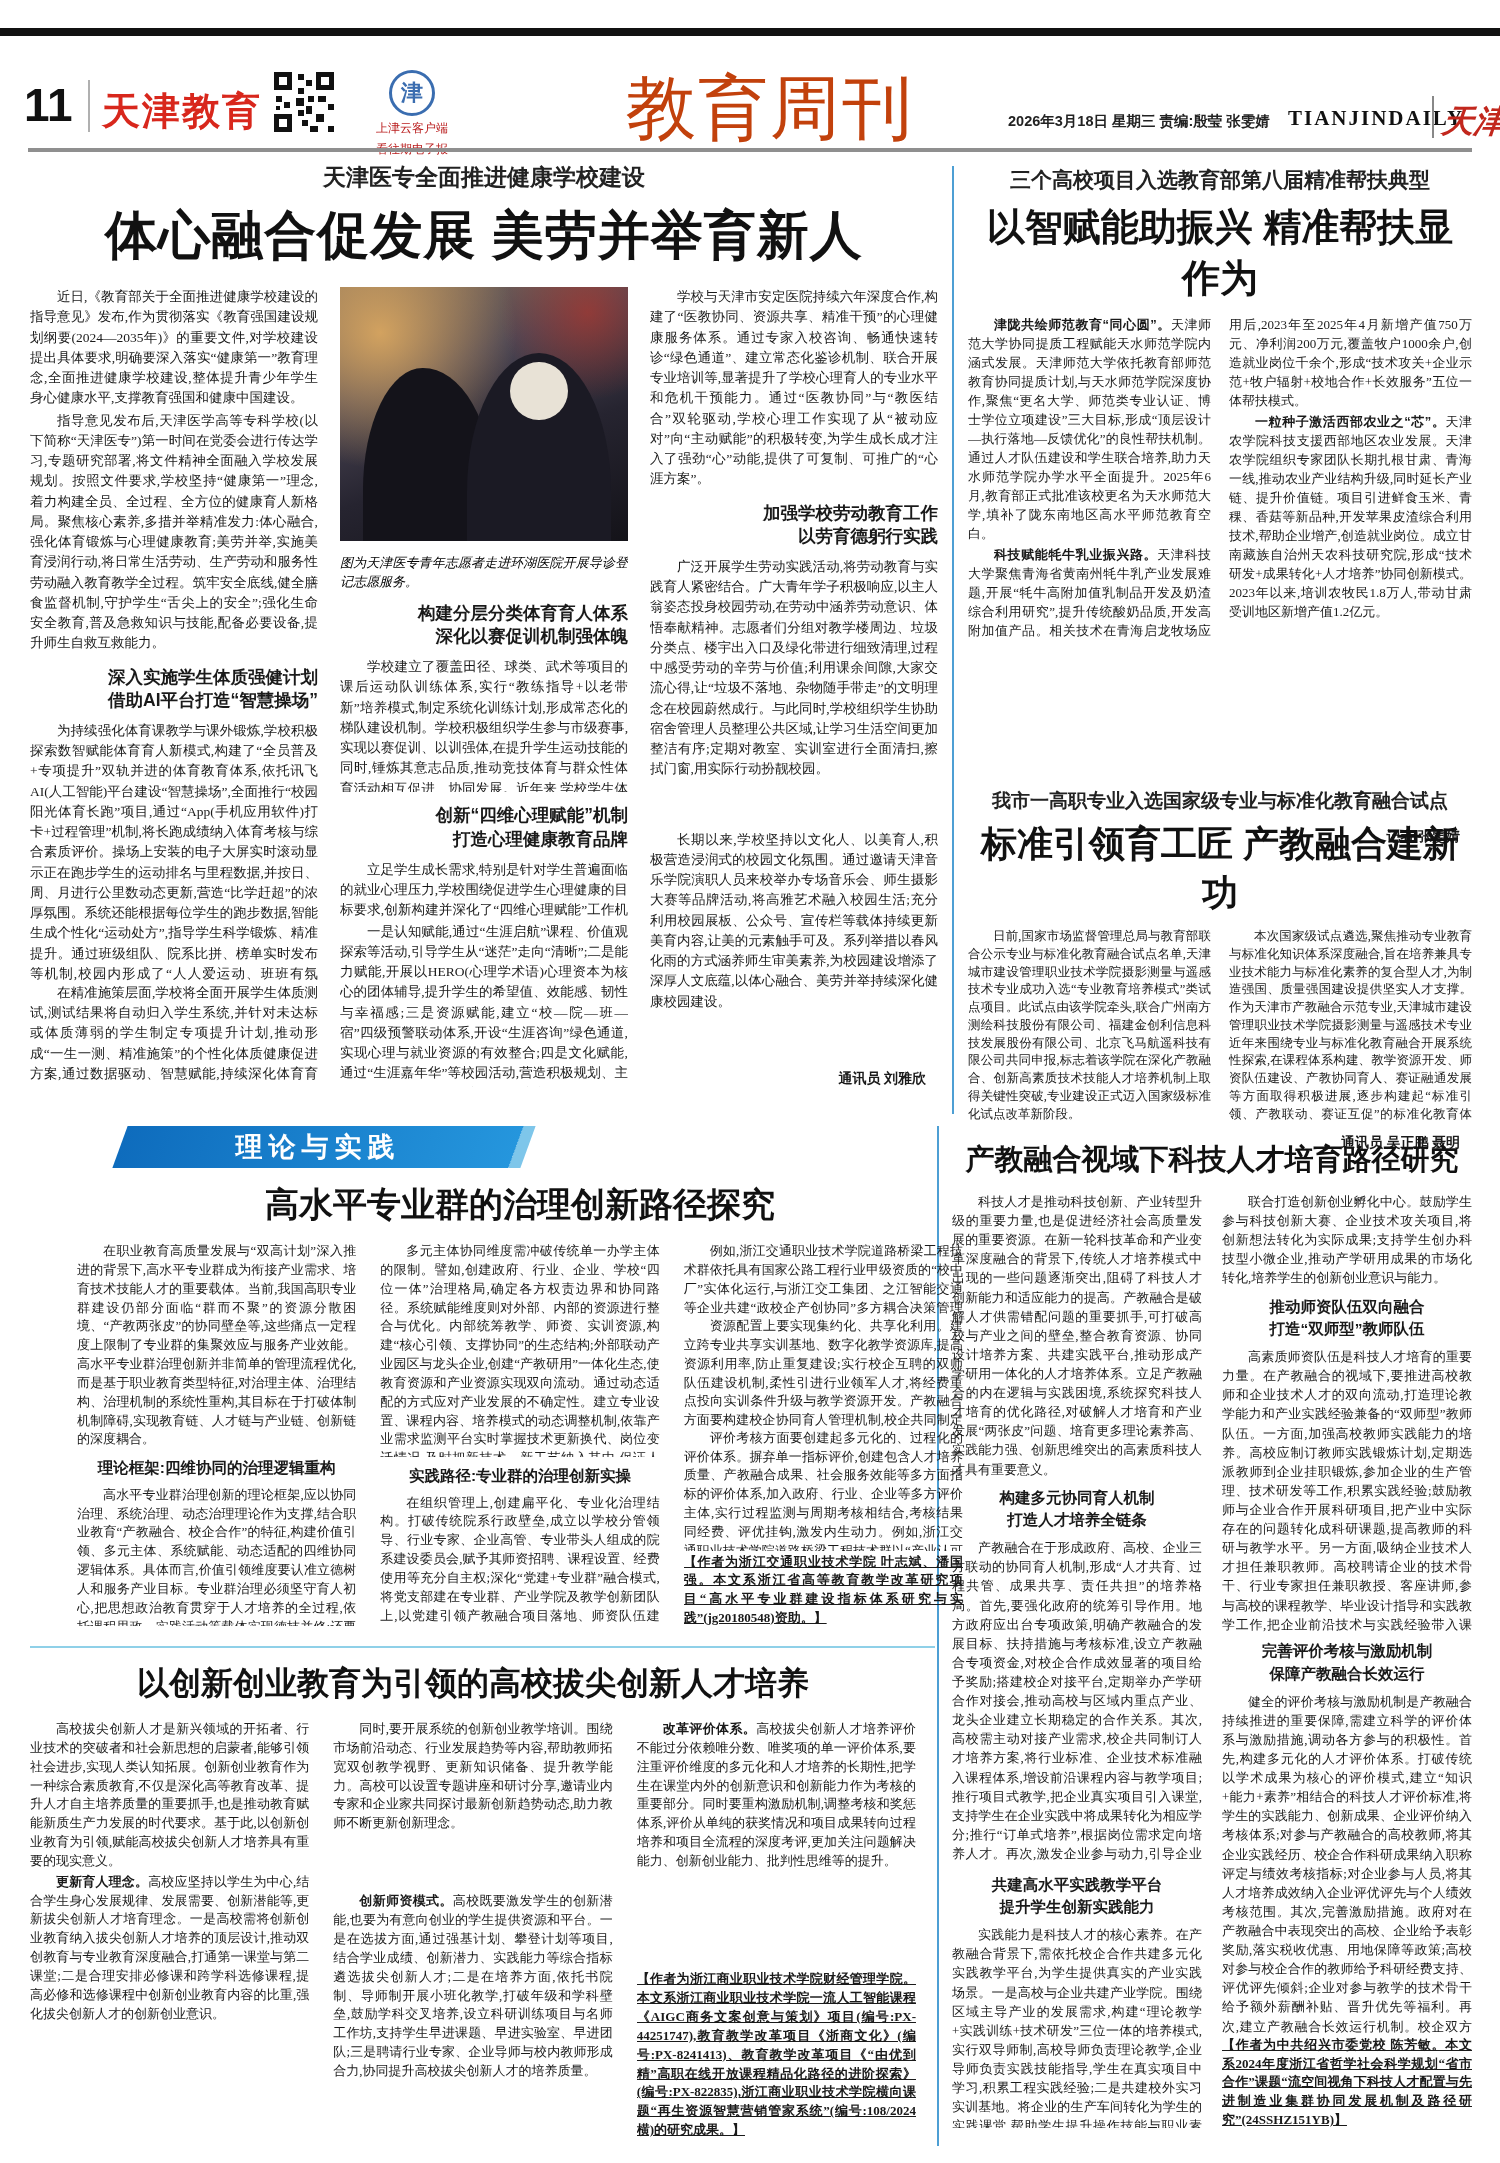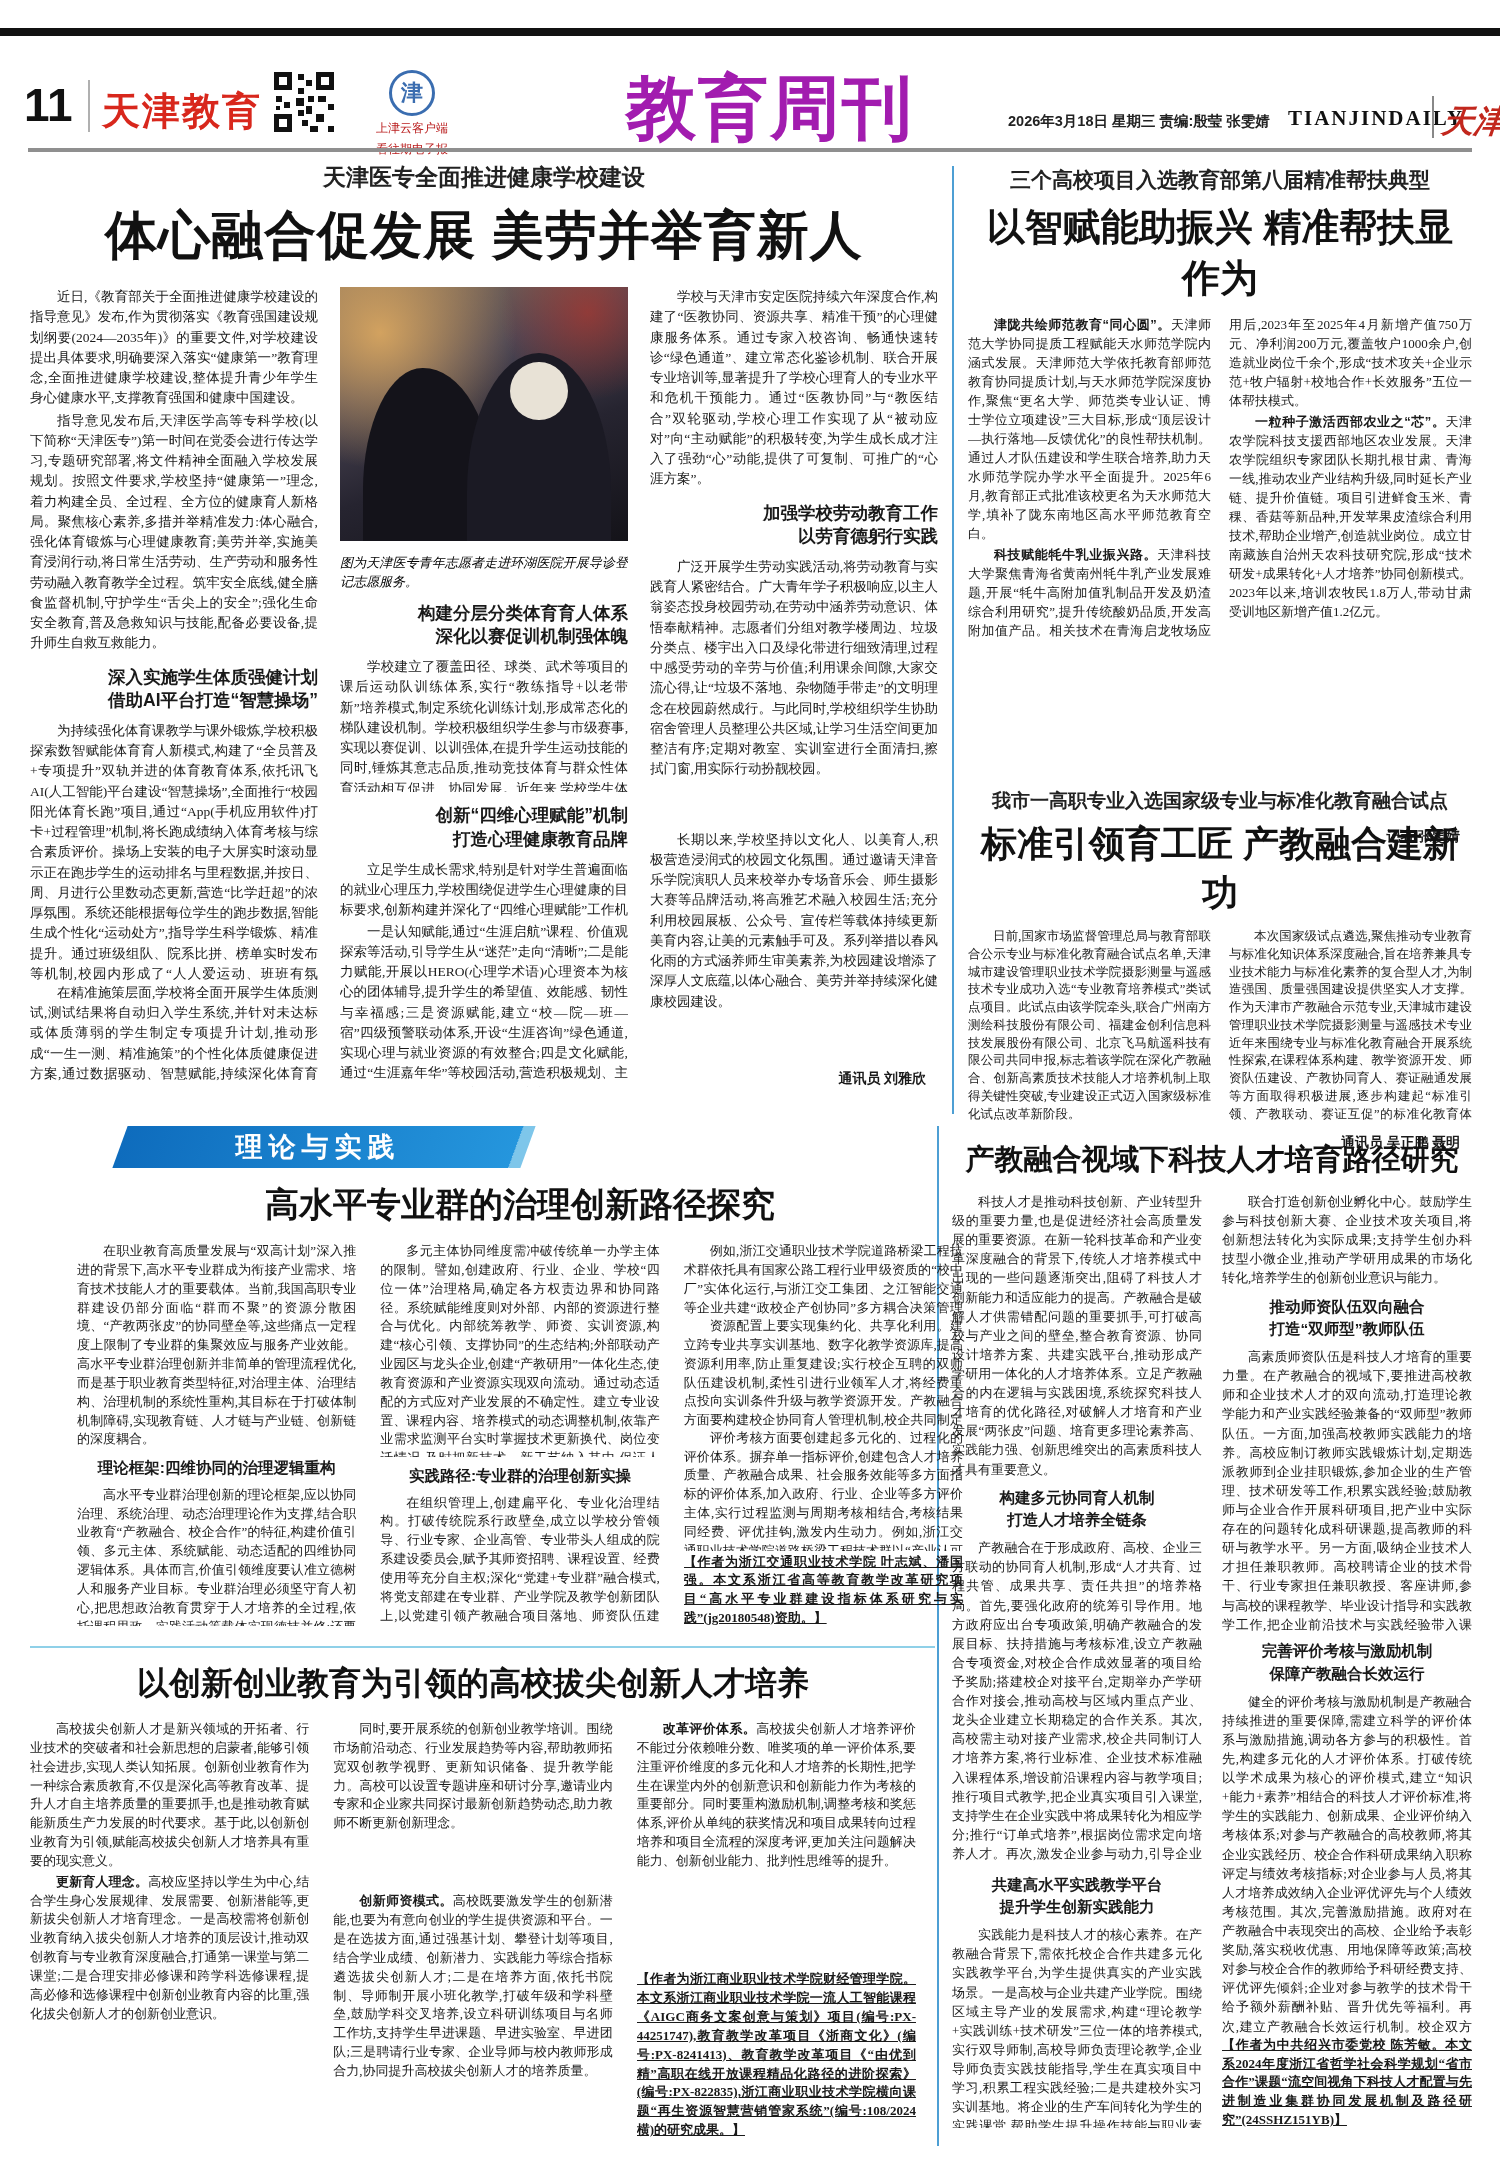--- a/index.html
+++ b/index.html
@@ -11,22 +11,22 @@
   .pageno{position:absolute;left:24px;top:34px;font-size:46px;font-weight:bold;color:#111;
           font-family:"Liberation Sans",sans-serif;}
   .pagediv{position:absolute;left:88px;top:36px;width:2px;height:52px;background:#b0b0b0;}
   .secname{position:absolute;left:102px;top:42px;font-size:38px;font-weight:bold;color:#d8271c;
            font-family:"Liberation Sans",sans-serif;letter-spacing:2px;}
   .qr{position:absolute;left:272px;top:26px;width:64px;height:64px;}
   .cloudlogo{position:absolute;left:352px;top:26px;width:120px;text-align:center;}
   .cloudcirc{width:40px;height:40px;border:3px solid #3a6db0;border-radius:50%;margin:0 auto;
              color:#3a6db0;font-size:22px;font-weight:bold;line-height:40px;font-family:"Liberation Sans",sans-serif;}
   .cloudtxt{font-size:12px;color:#b91c1c;margin-top:4px;font-family:"Liberation Sans",sans-serif;}
-  .masthead{position:absolute;left:600px;top:18px;width:340px;text-align:center;color:#a21caf;
-            font-size:70px;font-weight:700;font-family:"Liberation Sans",sans-serif;letter-spacing:2px;}
+  .masthead{position:absolute;left:600px;top:18px;width:340px;text-align:center;color:#c2410c;
+            font-size:70px;font-weight:400;font-family:"Liberation Sans",sans-serif;letter-spacing:2px;}
   .dateline{position:absolute;left:1008px;top:68px;font-size:14.5px;font-weight:bold;color:#222;
             font-family:"Liberation Sans",sans-serif;}
   .brand{position:absolute;left:1288px;top:62px;font-size:21px;letter-spacing:2px;color:#111;
          font-family:"Liberation Serif",serif;font-weight:bold;}
   .branddiv{position:absolute;left:1432px;top:52px;width:2px;height:42px;background:#888;}
   .paperlogo{position:absolute;left:1442px;top:56px;font-size:32px;color:#c2271d;font-weight:900;
              font-family:"Liberation Serif",serif;font-style:italic;transform:skewX(-6deg);white-space:nowrap;}
   #headrule{position:absolute;left:28px;top:148px;width:1444px;height:4px;background:#8f8f8f;}
   
   .kicker{text-align:center;font-weight:bold;font-family:"Liberation Sans",sans-serif;color:#222;}

